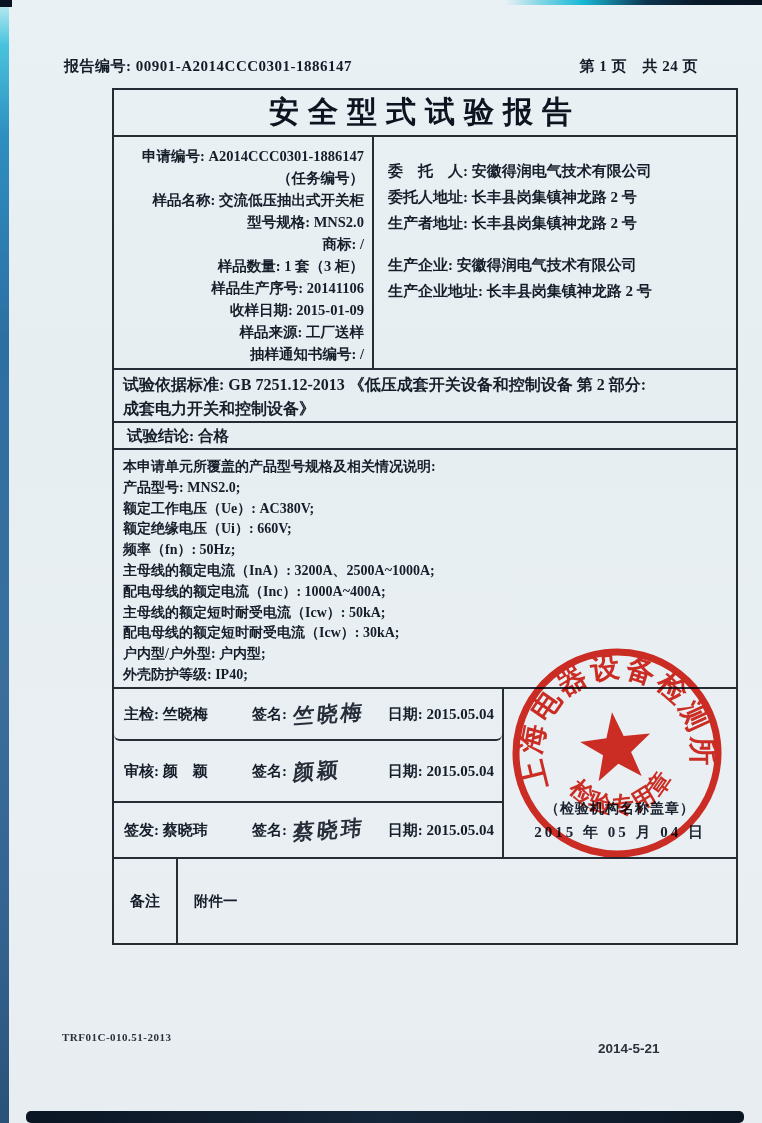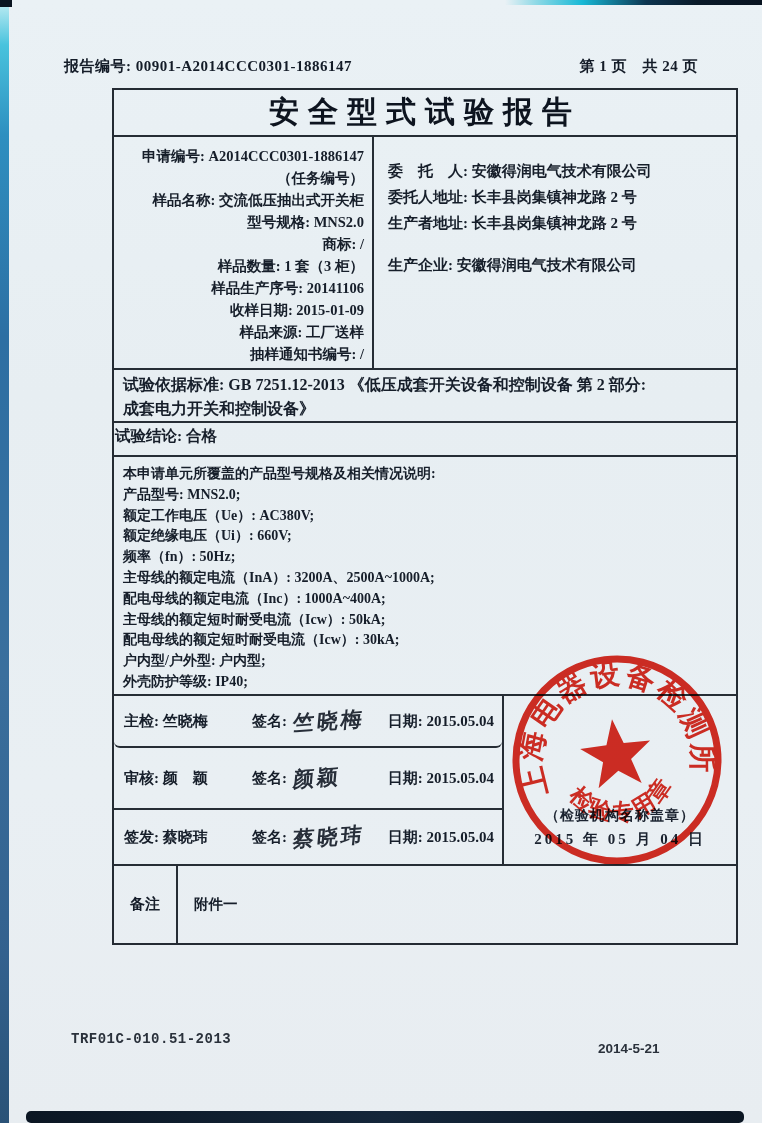--- a/index.html
+++ b/index.html
@@ -30,21 +30,21 @@
   .title-row { height:47px; line-height:44px; text-align:center; font-size:30px; font-weight:bold;
     letter-spacing:9px; color:#0d141f; }
   .info-row { height:233px; display:flex; }
   .info-left { width:260px; border-right:2px solid #262d35; padding:8px 8px 0 9px; }
   .info-left div { font-size:14.5px; font-weight:bold; line-height:22px; white-space:nowrap;text-align:right; }
   .info-right { flex:1; padding:21px 8px 0 14px; }
   .info-right div { font-size:15px; font-weight:bold; line-height:26px; white-space:nowrap; }
   .gap-before { margin-top:16px; }
   .standard-row { height:53px; padding:3px 10px 0 9px; }
   .standard-row div { font-size:16px; font-weight:bold; line-height:24px; white-space:nowrap; }
-  .conclusion-row { height:34px; padding:2px 10px 0 1px; font-size:15.5px; font-weight:bold; line-height:21px; }
+  .conclusion-row { height:27px; padding:2px 10px 0 13px; font-size:15.5px; font-weight:bold; line-height:21px; }
   .product-row { height:239px; padding:7px 10px 0 9px; }
   .product-row div { font-size:14px; font-weight:bold; line-height:20.8px; white-space:nowrap; }
 
   .sig-wrap { height:170px; display:flex; }
   .sig-left { width:390px; border-right:2px solid #262d35; display:flex; flex-direction:column; }
   .sig-row { display:flex; align-items:center; padding:0 8px 0 10px; }
   .sig-row-1 { height:52px; border-bottom:2px solid #262d35;border-radius:6px; }
   .sig-row-2 { height:62px; border-bottom:2px solid #262d35; }
   .sig-row-3 { flex:1; }
   .sig-role { width:128px; font-size:15px; font-weight:bold; white-space:nowrap; }
@@ -61,22 +61,22 @@
   .stamp { position:absolute; left:3px; top:-46px; width:220px; height:220px; z-index:2;
     mix-blend-mode:multiply; opacity:.95; transform:rotate(-7deg); }
 
   .remark-row { flex:1; display:flex; border-bottom:none; }
   .remark-label { width:64px; border-right:2px solid #262d35; display:flex; align-items:center;
     justify-content:center; font-size:15px; font-weight:bold; }
   .remark-value { flex:1; display:flex; align-items:center; padding-left:16px;
     font-size:14.5px; font-weight:bold; }
 
   .page-foot { position:absolute; left:0; top:0; width:100%; height:100%; pointer-events:none; }
-  .foot-left { position:absolute; left:71px; top:1031px; font-size:14px; font-weight:bold;
-    color:#2a313b; font-family:Liberation Mono, monospace; letter-spacing:.5px; }
+  .foot-left { position:absolute; left:62px; top:1031px; font-size:11px; font-weight:bold;
+    color:#2a313b; font-family:Liberation Serif, serif; letter-spacing:.5px; }
   .foot-right { position:absolute; left:598px; top:1041px; font-size:13.5px; font-weight:bold;
     color:#2a313b; font-family:"Liberation Sans","DejaVu Sans",sans-serif; }
 </style>
 </head>
 <body>
 
 <div class="sheet">
 
   <div class="edge-left"></div>
   <div class="edge-top"></div>
@@ -103,20 +103,21 @@
         <div>样品生产序号: 20141106</div>
         <div>收样日期: 2015-01-09</div>
         <div>样品来源: 工厂送样</div>
         <div>抽样通知书编号: /</div>
       </div>
       <div class="info-right">
         <div>委　托　人: 安徽得润电气技术有限公司</div>
         <div>委托人地址: 长丰县岗集镇神龙路 2 号</div>
         <div>生产者地址: 长丰县岗集镇神龙路 2 号</div>
         <div class="gap-before">生产企业: 安徽得润电气技术有限公司</div>
+        <div>生产企业地址: 长丰县岗集镇神龙路 2 号</div>
       </div>
     </div>
 
     <div class="row standard-row">
       <div>试验依据标准: GB 7251.12-2013 《低压成套开关设备和控制设备 第 2 部分:</div>
       <div>成套电力开关和控制设备》</div>
     </div>
 
     <div class="row conclusion-row">试验结论: 合格</div>
 

